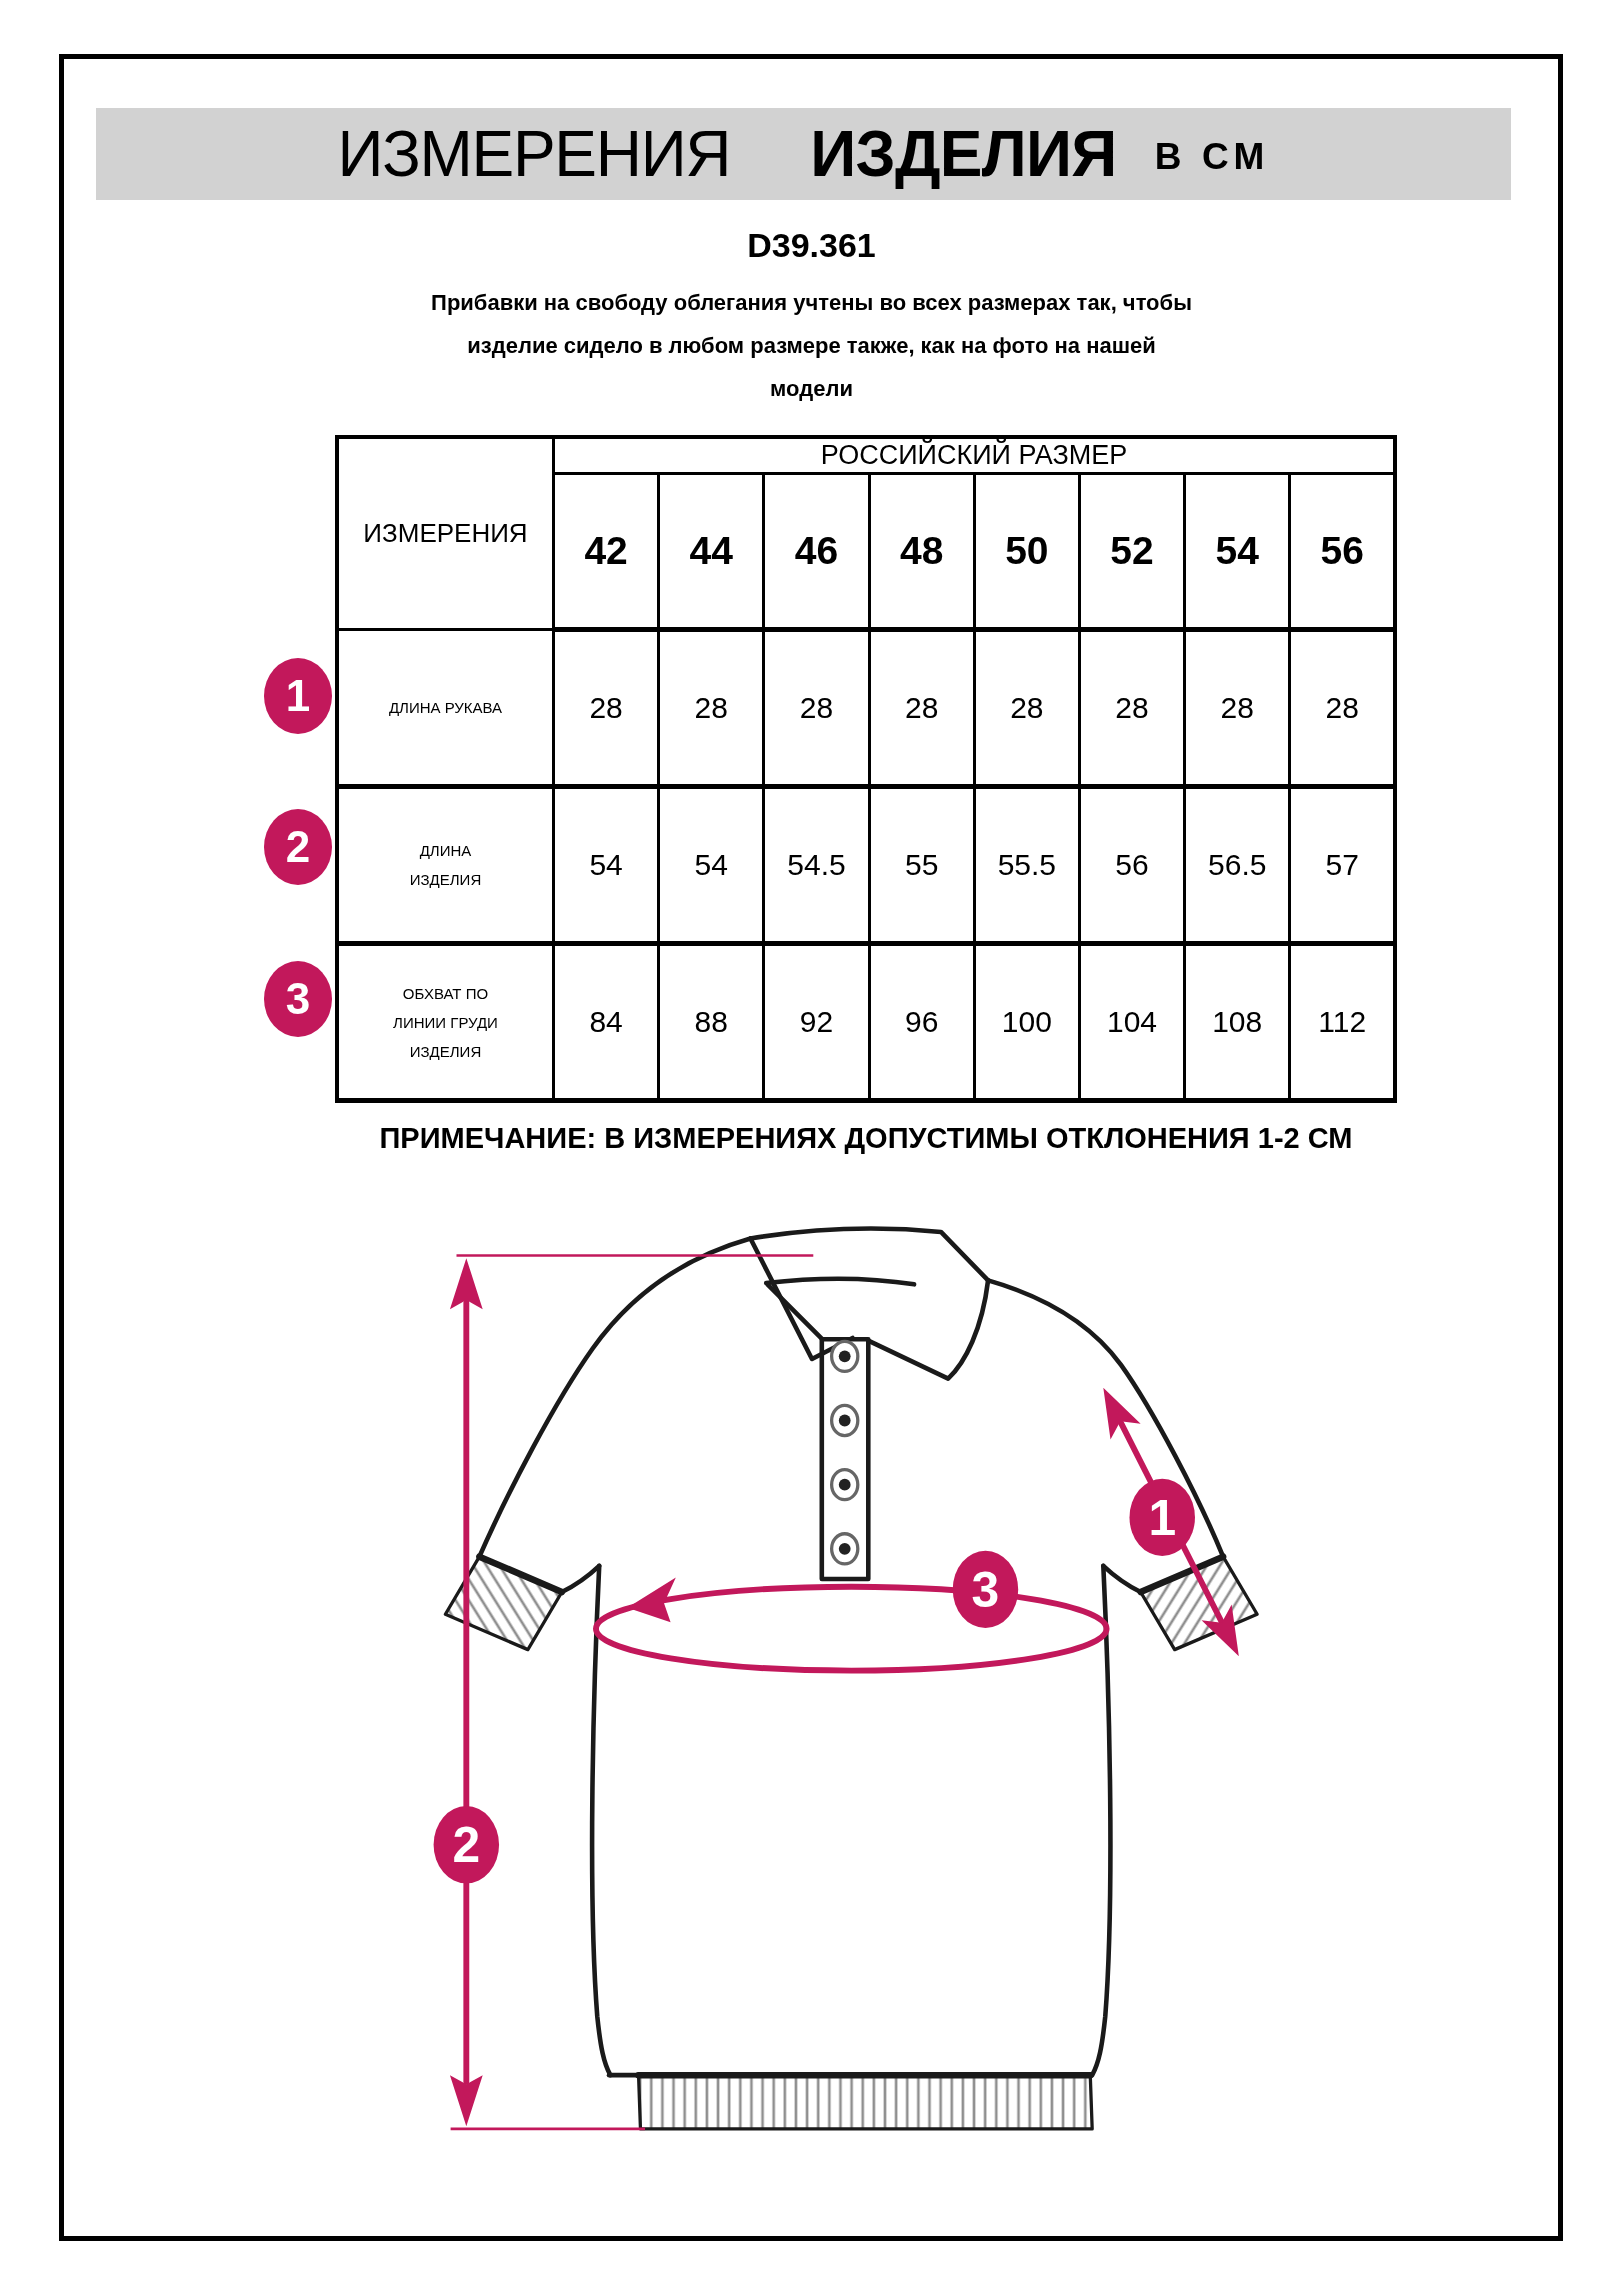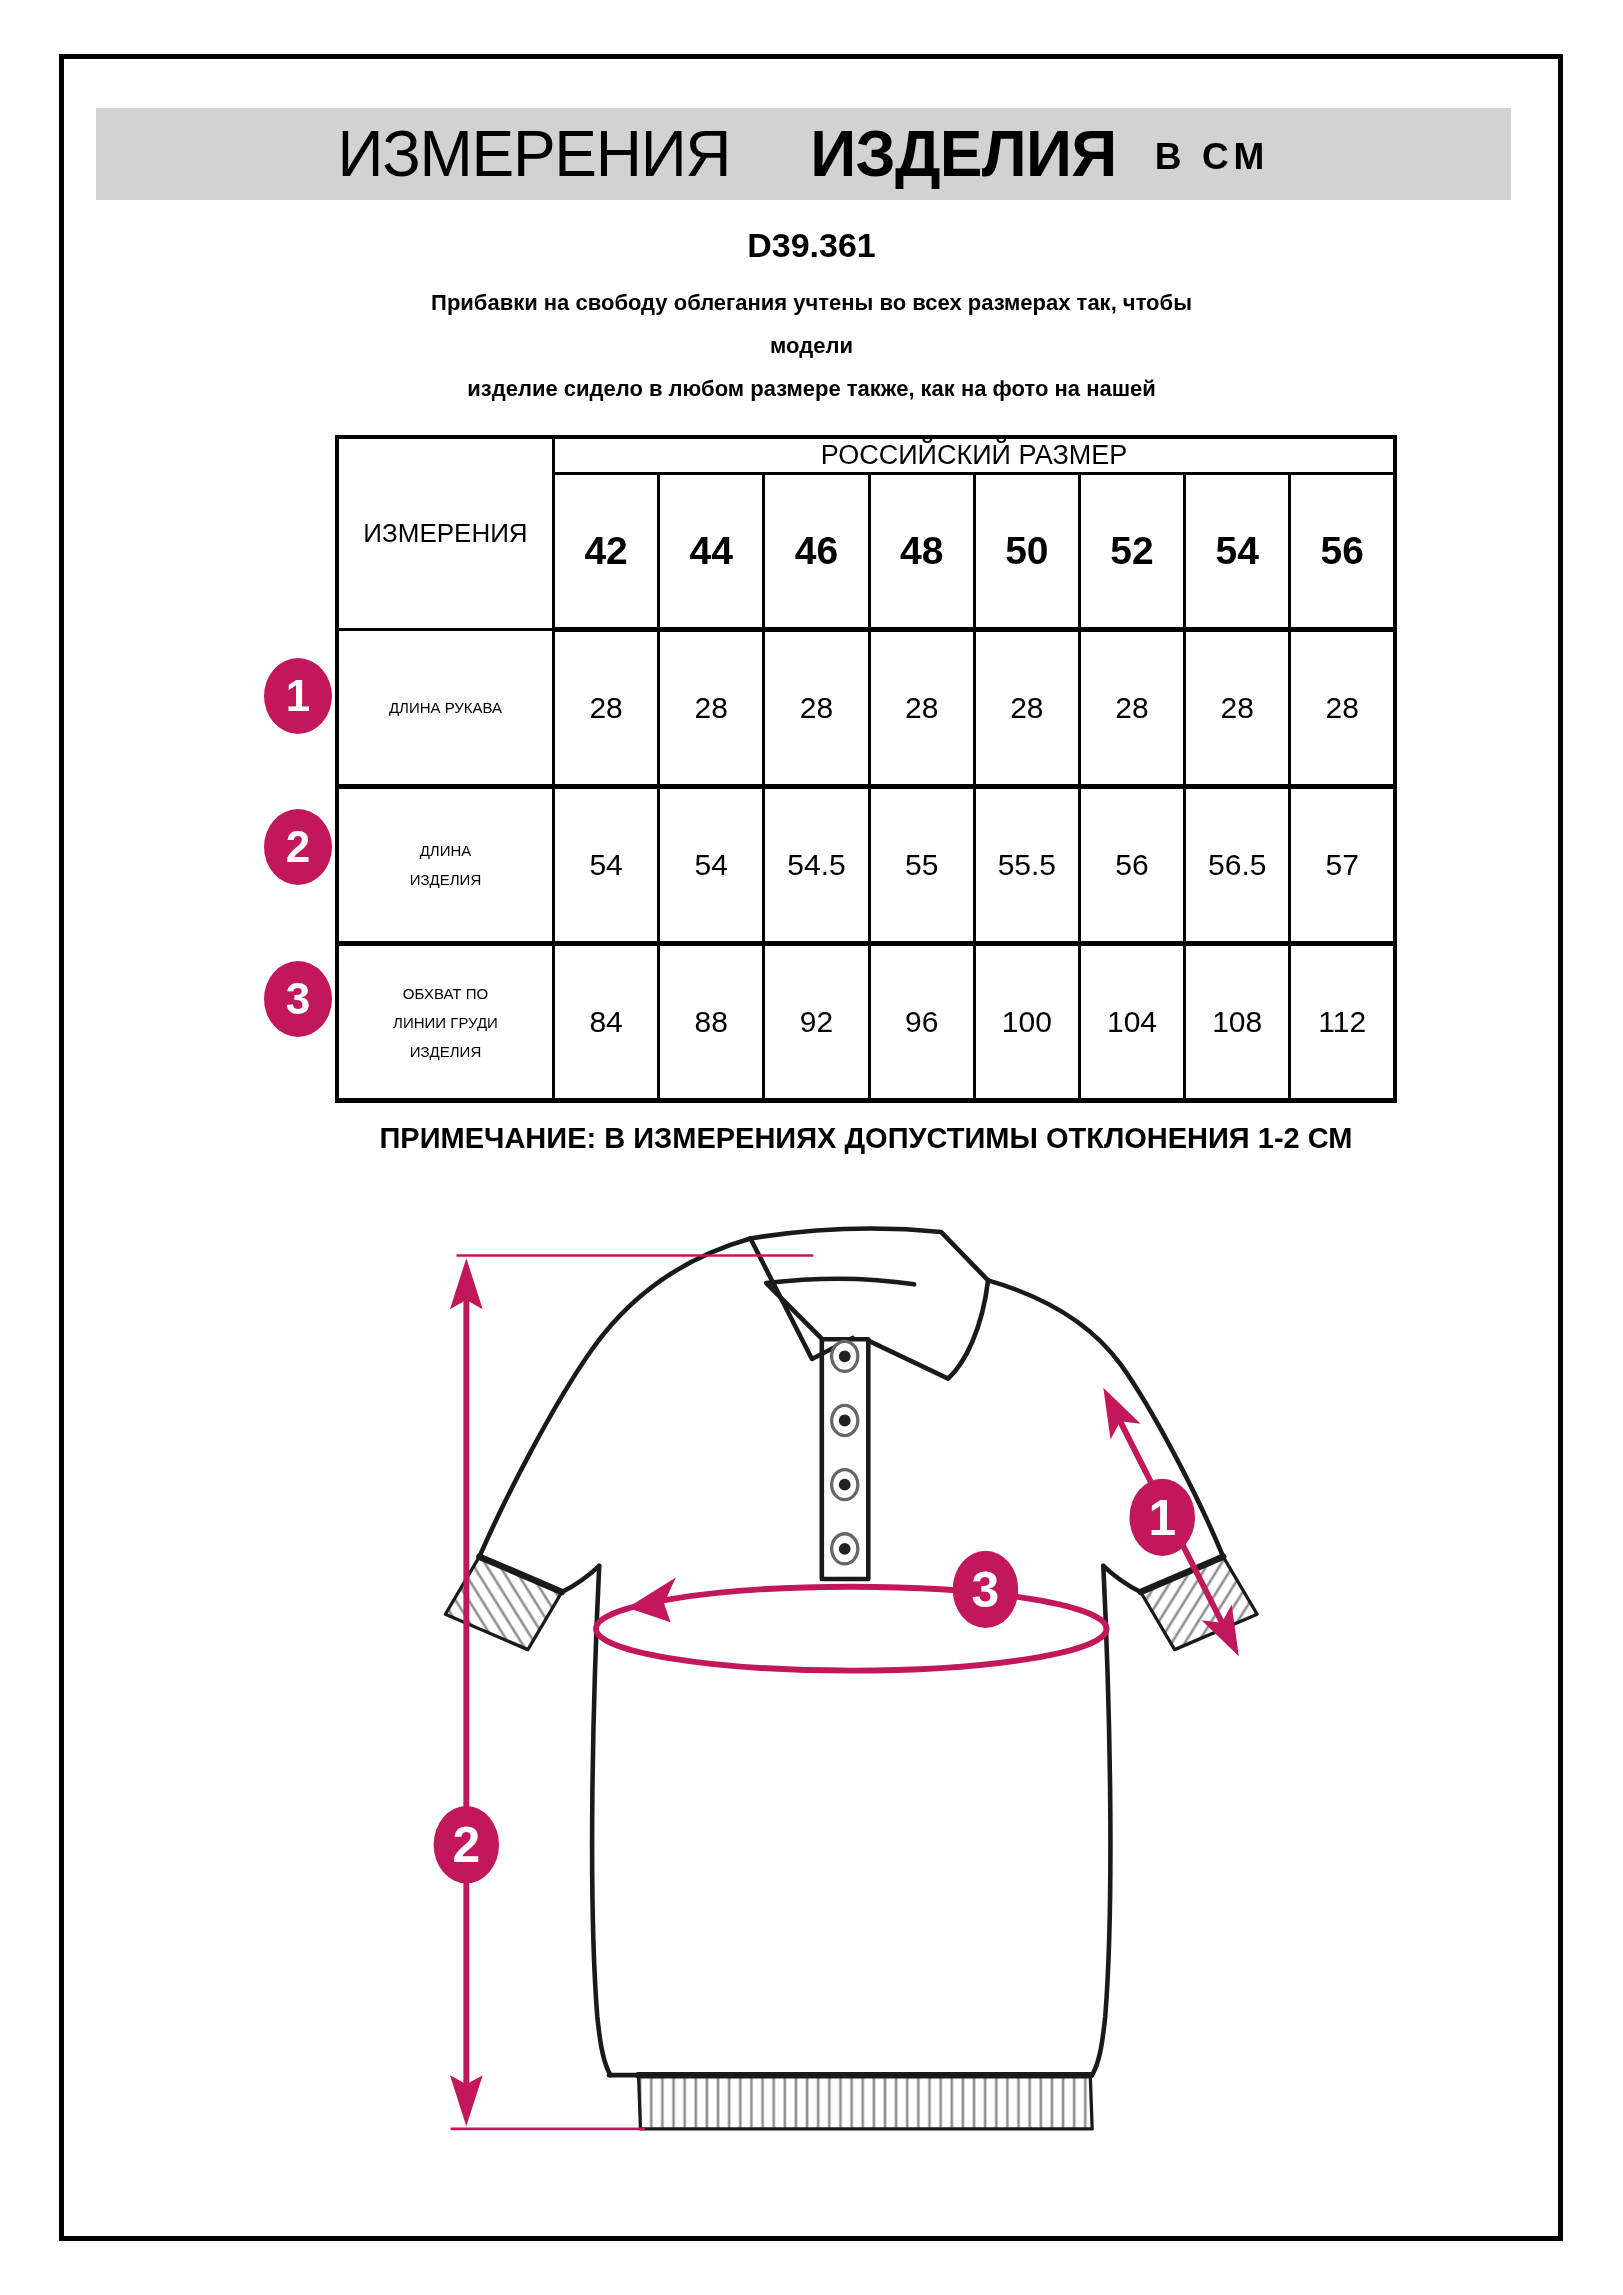--- a/index.html
+++ b/index.html
@@ -59,22 +59,22 @@
   <div class="banner">
     <span class="t-reg">ИЗМЕРЕНИЯ</span>
     <span class="t-bold">ИЗДЕЛИЯ</span>
     <span class="t-units">В СМ</span>
   </div>
 
   <div class="code">D39.361</div>
 
   <div class="desc">
     <div>Прибавки на свободу облегания учтены во всех размерах так, чтобы</div>
+    <div>изделие сидело в любом размере также, как на фото на нашей</div>
     <div>модели</div>
-    <div>изделие сидело в любом размере также, как на фото на нашей</div>
   </div>
 
   <table class="size-table">
     <tbody>
         <tr class="r-group">
       <td class="c-meas col-meas" rowspan="2">ИЗМЕРЕНИЯ</td>
       <td class="c-group" colspan="8">РОССИЙСКИЙ РАЗМЕР</td>
     </tr>
     <tr class="r-sizes">
       <td>42</td>

